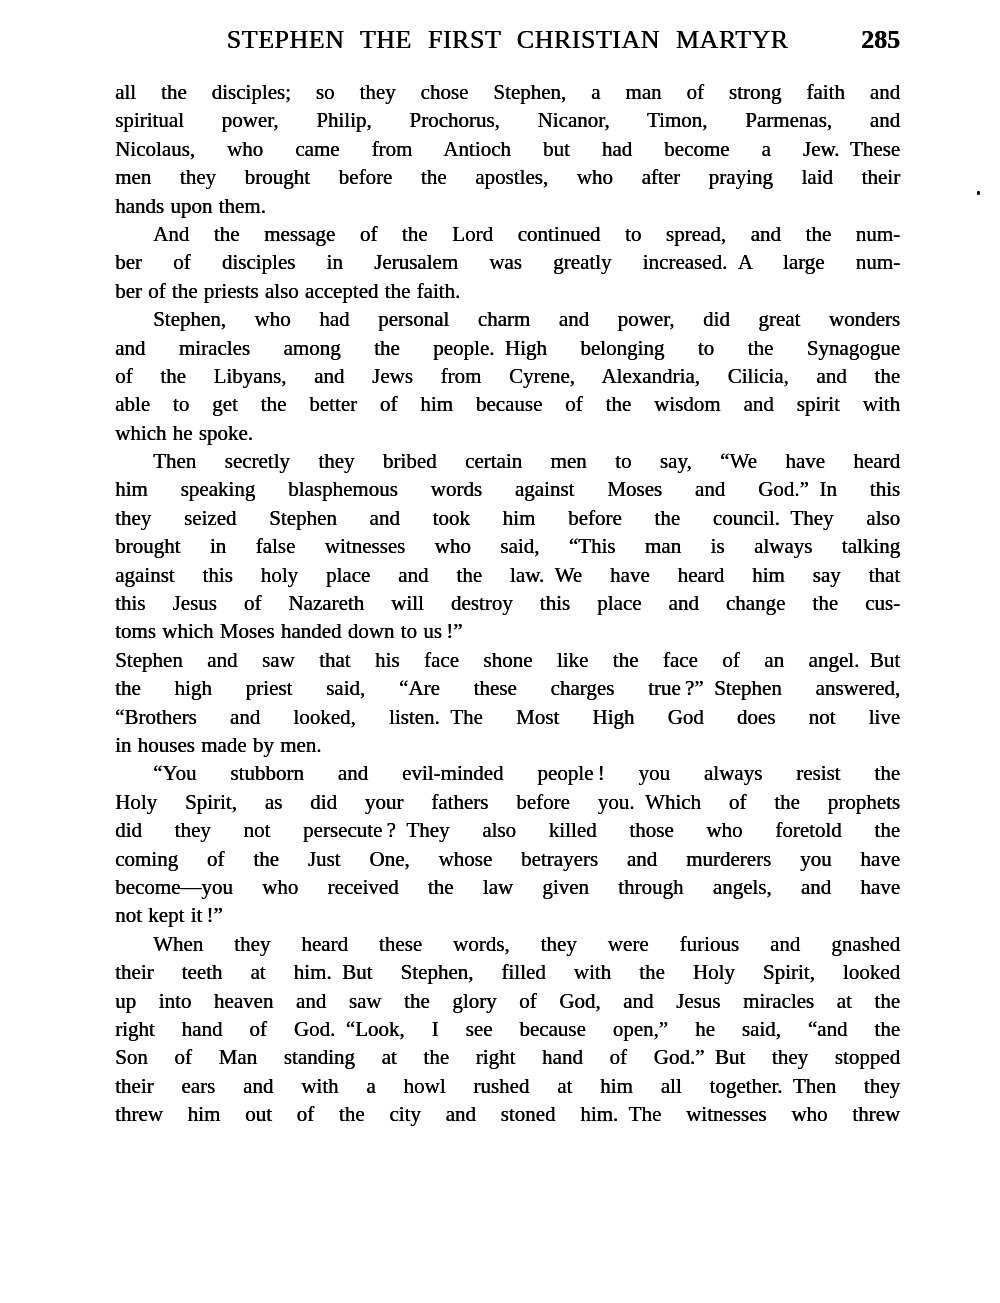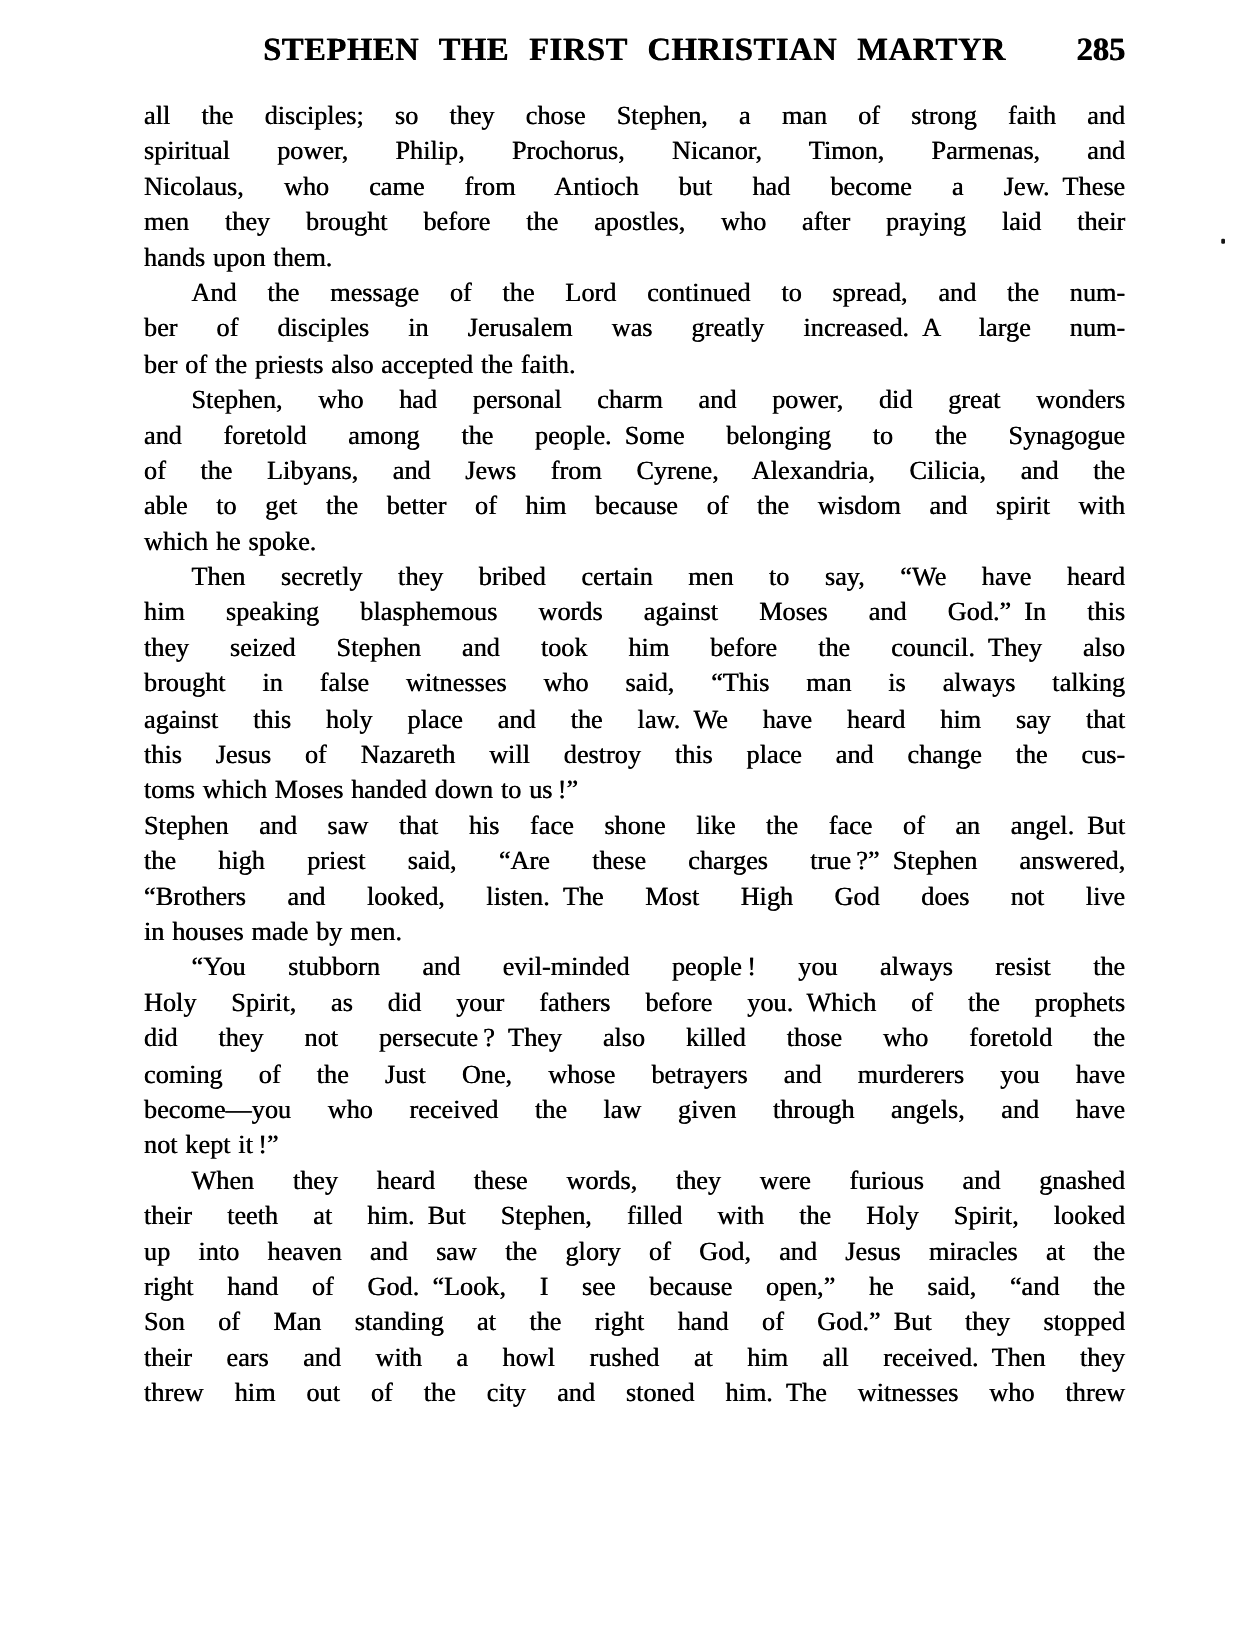--- a/index.html
+++ b/index.html
@@ -15,21 +15,21 @@
     background: #ffffff;
     overflow: hidden;
   }
   .running-head {
     position: absolute;
     left: 115px; top: 25px;
     width: 785px; height: 32px;
   }
   .running-head-title {
     text-align: center;
-    font-weight: bold;
+    font-weight: normal;
     font-size: 26px;
     letter-spacing: 0.5px;
     word-spacing: 9px;
     text-shadow: 0.5px 0 0 currentColor;
     white-space: nowrap;
   }
   .running-head-number {
     position: absolute;
     right: 0; top: 0;
     font-weight: bold;
@@ -80,21 +80,21 @@
   <div class="body-text">
       <div class="line">all the disciples; so they chose Stephen, a man of strong faith and</div>
       <div class="line">spiritual power, Philip, Prochorus, Nicanor, Timon, Parmenas, and</div>
       <div class="line">Nicolaus, who came from Antioch but had become a Jew. These</div>
       <div class="line">men they brought before the apostles, who after praying laid their</div>
       <div class="line line-end">hands upon them.</div>
       <div class="line line-indent">And the message of the Lord continued to spread, and the num-</div>
       <div class="line">ber of disciples in Jerusalem was greatly increased. A large num-</div>
       <div class="line line-end">ber of the priests also accepted the faith.</div>
       <div class="line line-indent">Stephen, who had personal charm and power, did great wonders</div>
-      <div class="line">and foretold among the people. Some belonging to the Synagogue</div>
+      <div class="line">and miracles among the people. High belonging to the Synagogue</div>
       <div class="line">of the Libyans, and Jews from Cyrene, Alexandria, Cilicia, and the</div>
       <div class="line">able to get the better of him because of the wisdom and spirit with</div>
       <div class="line line-end">which he spoke.</div>
       <div class="line line-indent">Then secretly they bribed certain men to say, “We have heard</div>
       <div class="line">him speaking blasphemous words against Moses and God.” In this</div>
       <div class="line">they seized Stephen and took him before the council. They also</div>
       <div class="line">brought in false witnesses who said, “This man is always talking</div>
       <div class="line">against this holy place and the law. We have heard him say that</div>
       <div class="line">this Jesus of Nazareth will destroy this place and change the cus-</div>
       <div class="line line-end">toms which Moses handed down to us !”</div>
@@ -106,19 +106,19 @@
       <div class="line">Holy Spirit, as did your fathers before you. Which of the prophets</div>
       <div class="line">did they not persecute ? They also killed those who foretold the</div>
       <div class="line">coming of the Just One, whose betrayers and murderers you have</div>
       <div class="line">become—you who received the law given through angels, and have</div>
       <div class="line line-end">not kept it !”</div>
       <div class="line line-indent">When they heard these words, they were furious and gnashed</div>
       <div class="line">their teeth at him. But Stephen, filled with the Holy Spirit, looked</div>
       <div class="line">up into heaven and saw the glory of God, and Jesus miracles at the</div>
       <div class="line">right hand of God. “Look, I see because open,” he said, “and the</div>
       <div class="line">Son of Man standing at the right hand of God.” But they stopped</div>
-      <div class="line">their ears and with a howl rushed at him all received. Then they</div>
+      <div class="line">their ears and with a howl rushed at him all together. Then they</div>
       <div class="line">threw him out of the city and stoned him. The witnesses who threw</div>
     </div>
 
   <div class="scan-speck"></div>
 
 </div>
 
 </body></html>

